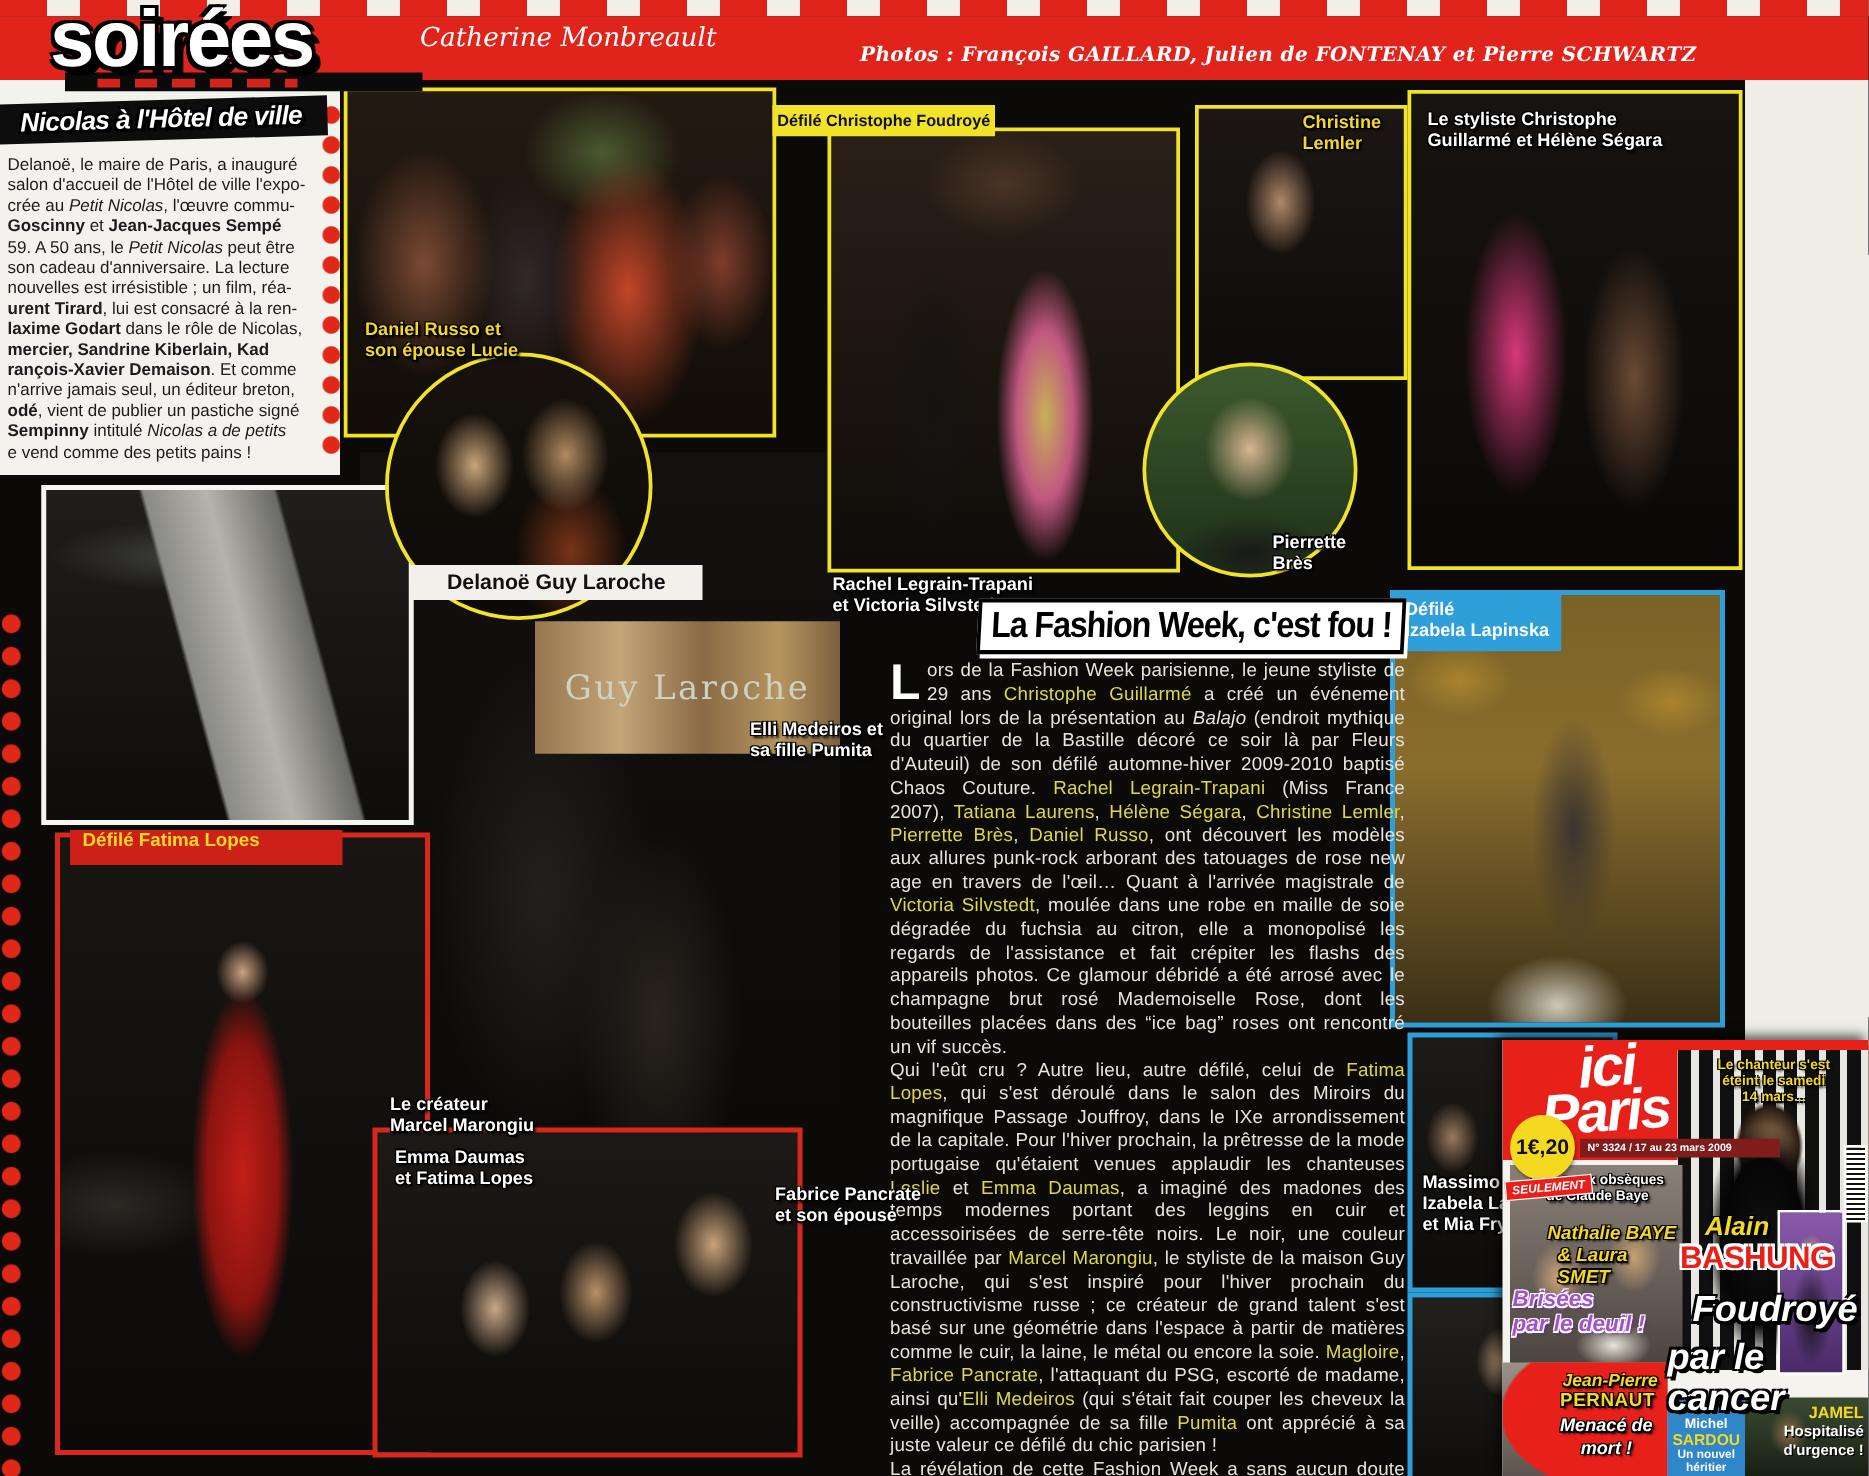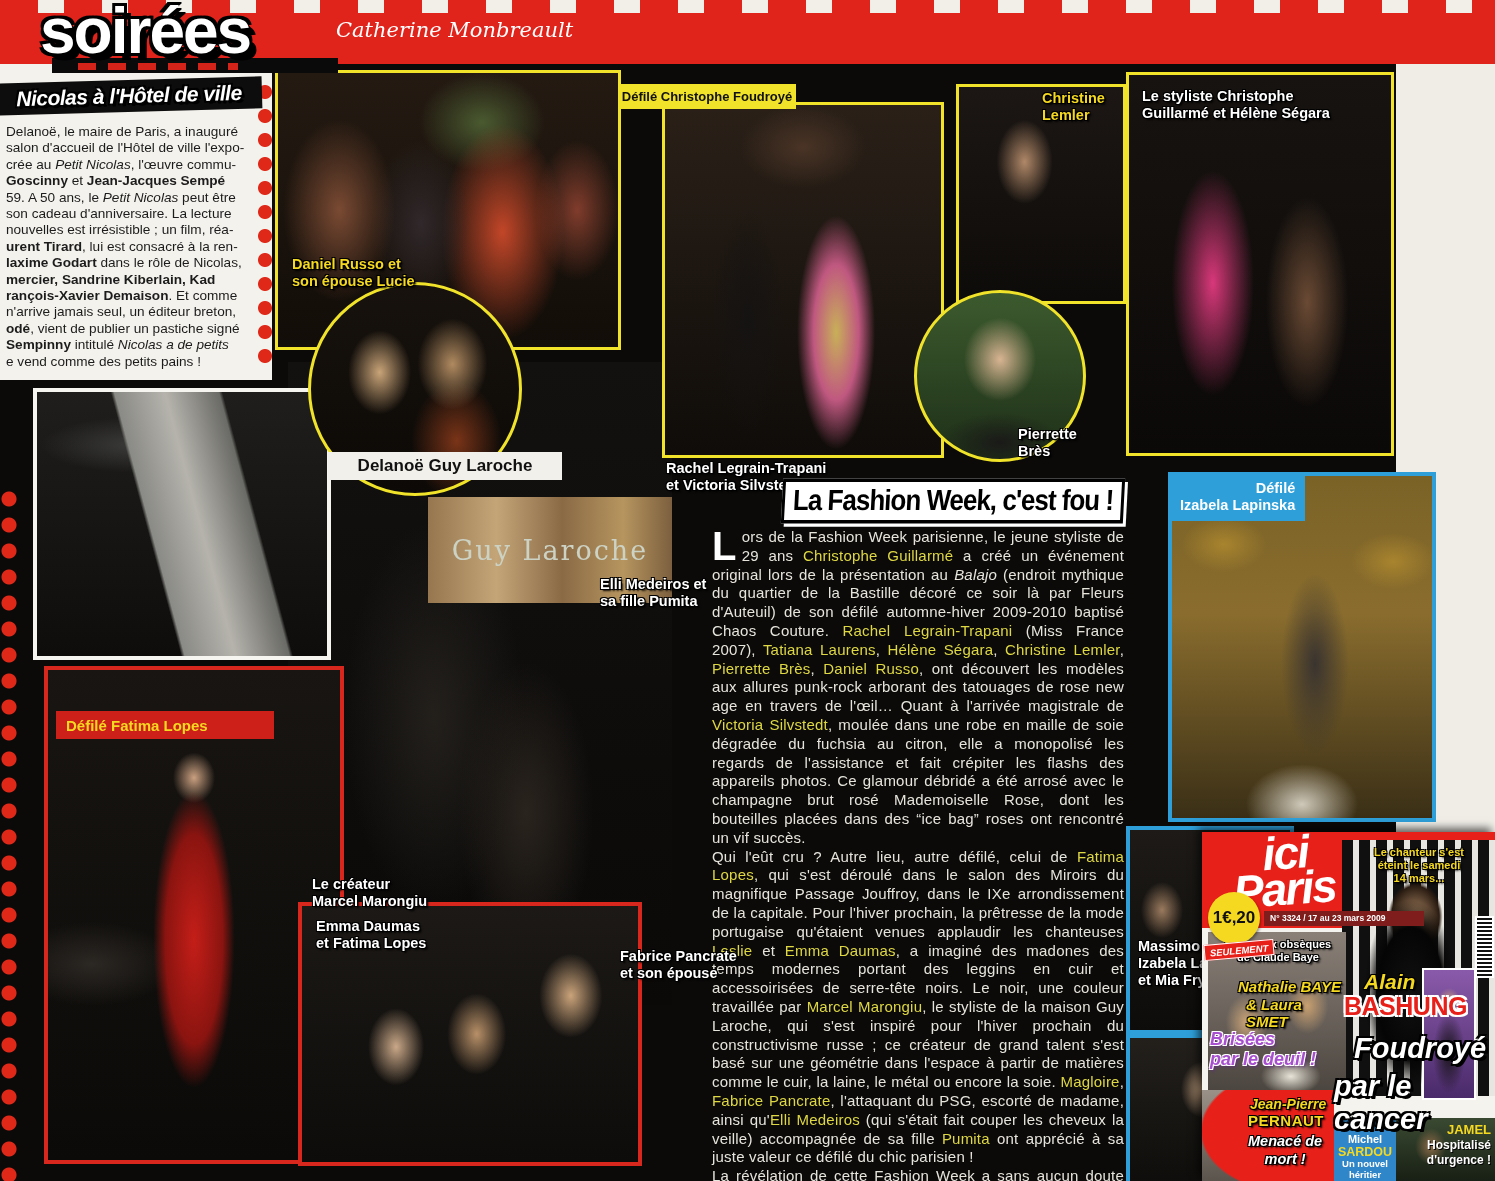--- a/index.html
+++ b/index.html
@@ -80,42 +80,42 @@
     linear-gradient(180deg,#1c1714,#0d0b09);}
   .circle-bres{left:914px;top:290px;width:166px;height:166px;border-radius:50%;z-index:5;
     border:3px solid #f0e32a;background:
     radial-gradient(50px 58px at 50% 40%,#d8b492 0%,transparent 72%),
     radial-gradient(80px 40px at 50% 90%,#1a1a18 0%,transparent 75%),
     linear-gradient(180deg,#3c5a2e,#1e3018);}
   .photoG{left:1126px;top:72px;width:262px;height:378px;z-index:2;background:
     radial-gradient(55px 150px at 32% 55%,#d8387a 0%,transparent 75%),
     radial-gradient(55px 140px at 68% 60%,#6a4a34 0%,transparent 75%),
     linear-gradient(180deg,#171310,#0b0908);}
-  .photoH{left:1168px;top:472px;width:260px;height:342px;z-index:2;background:
+  .photoH{left:1112px;top:472px;width:260px;height:342px;z-index:2;background:
     radial-gradient(70px 50px at 50% 96%,#cfc9ba 0%,transparent 80%),
     radial-gradient(45px 120px at 55% 55%,#3a3430 0%,transparent 75%),
     radial-gradient(60px 40px at 20% 20%,#a8842e 0%,transparent 70%),
     radial-gradient(60px 40px at 85% 25%,#a8842e 0%,transparent 70%),
-    linear-gradient(180deg,#7a6226,#8a6d2e 40%,#3a2f16); text-align: right;}
+    linear-gradient(180deg,#7a6226,#8a6d2e 40%,#3a2f16);}
   .lbl-izabela{position:absolute;left:0;top:0;padding:4px 10px 6px 8px;background:#2e9fd8;
     font-weight:bold;font-size:14.5px;color:#fff;white-space:pre-line;line-height:1.2;}
   .photoI{left:1126px;top:826px;width:160px;height:200px;z-index:2;background:
     radial-gradient(35px 45px at 60% 25%,#c8a584 0%,transparent 70%),
     radial-gradient(30px 40px at 20% 40%,#9a7a5e 0%,transparent 70%),
     linear-gradient(180deg,#1d1a17,#0d0c0a);}
   .photoJ{left:1126px;top:1034px;width:160px;height:147px;z-index:2;background:
     radial-gradient(30px 40px at 45% 35%,#b89878 0%,transparent 70%),
     linear-gradient(180deg,#23201c,#0e0d0b);}
   .photoFatima{left:44px;top:666px;width:292px;height:490px;z-index:2;background:
     radial-gradient(52px 190px at 50% 55%,#c41e18 0%,#8a1410 55%,transparent 78%),
     radial-gradient(30px 36px at 50% 22%,#caa080 0%,transparent 70%),
     radial-gradient(120px 60px at 15% 60%,#2c2824 0%,transparent 70%),
     linear-gradient(180deg,#181512,#0b0a08);}
   .bar-fatima{left:56px;top:664px;width:208px;height:28px;background:#cc2018;z-index:6;
-    display:flex;align-items:center;padding-left:10px;font-weight:bold;font-size:15px;color:#f5d920;margin-top:47px;}
+    display:flex;padding-left:10px;font-weight:bold;font-size:15px;color:#f5d920;}
   .photoEmma{left:298px;top:902px;width:336px;height:256px;z-index:4;background:
     radial-gradient(40px 55px at 28% 55%,#caa888 0%,transparent 70%),
     radial-gradient(42px 58px at 52% 50%,#b89068 0%,transparent 70%),
     radial-gradient(45px 60px at 80% 35%,#caa37a 0%,transparent 70%),
     linear-gradient(180deg,#1c1916,#0d0c0a);}
   
   .cap{position:absolute;font-weight:bold;font-size:14.5px;line-height:1.18;color:#fff;z-index:6;white-space:pre-line;}
   .cap-y{color:#f5d920;}
   
   .fw-headline{left:782px;top:481px;z-index:6;background:#fff;color:#000;border:3px solid #000;
@@ -201,20 +201,21 @@
 <body>
 
 <div id="stage">
 
   <div class="abs top-dashes"></div>
   <div class="abs red-band"></div>
   <div class="abs soirees">soirées</div>
   <div class="abs soirees-bar"></div>
   <div class="abs soirees-scribble"></div>
   <div class="abs author">Catherine Monbreault</div>
+  <div class="abs credits">Photos : François GAILLARD, Julien de FONTENAY et Pierre SCHWARTZ</div>
 
   <div class="abs white-col"></div>
   <div class="abs white-strip-right"></div>
   <div class="abs nic-title">
     <span>Nicolas à l'Hôtel de ville</span>
   </div>
   <div class="abs nic-body"><span>Delanoë, le maire de Paris, a inauguré
 salon d'accueil de l'Hôtel de ville l'expo-
 crée au </span><span class="it">Petit Nicolas</span><span>, l'œuvre commu-
 </span><span class="bd">Goscinny</span><span> et </span><span class="bd">Jean-Jacques Sempé</span><span>

